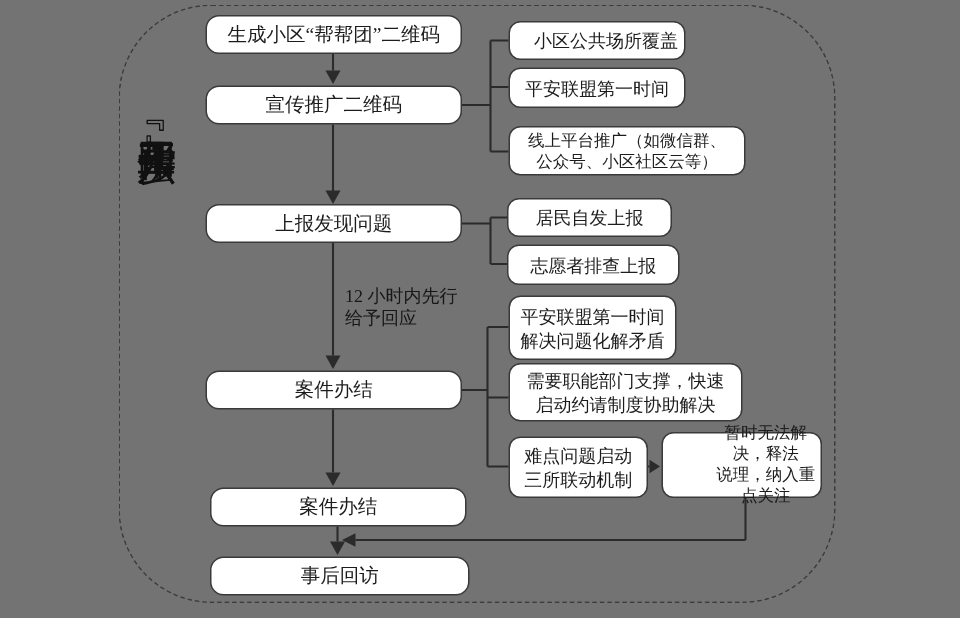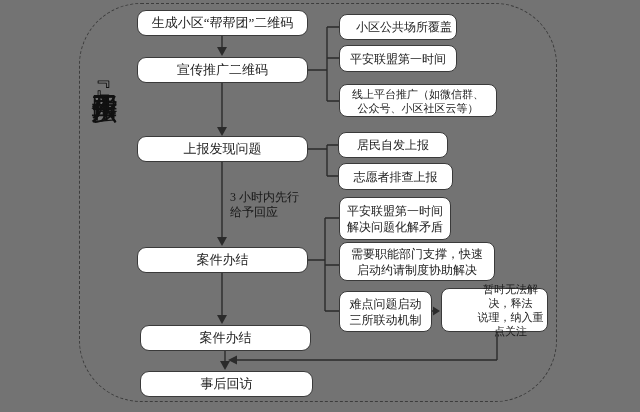--- a/index.html
+++ b/index.html
@@ -80,21 +80,21 @@
     </g>
   </svg>
 
   <div class="box" style="left:137px;top:10px;width:171px;height:26px;">生成小区“帮帮团”二维码</div>
   <div class="box" style="left:137px;top:57px;width:171px;height:26px;">宣传推广二维码</div>
   <div class="box" style="left:137px;top:136px;width:171px;height:26px;">上报发现问题</div>
   <div class="box" style="left:137px;top:247px;width:171px;height:26px;">案件办结</div>
   <div class="box" style="left:140px;top:325px;width:171px;height:26px;">案件办结</div>
   <div class="box" style="left:140px;top:371px;width:173px;height:26px;">事后回访</div>
 
-  <div class="annotation" style="left:230px;top:190px;width:92px;">3 小时内先行
+  <div class="annotation" style="left:230px;top:190px;width:92px;">12 小时内先行
 给予回应</div>
 
   <div class="box small" style="left:339px;top:14px;width:118px;height:26px;padding-left:12px;">小区公共场所覆盖</div>
   <div class="box small" style="left:339px;top:45px;width:118px;height:27px;">平安联盟第一时间</div>
   <div class="box small tiny" style="left:339px;top:84px;width:158px;height:33px;">线上平台推广（如微信群、
 公众号、小区社区云等）</div>
 
   <div class="box small" style="left:338px;top:132px;width:110px;height:26px;">居民自发上报</div>
   <div class="box small" style="left:338px;top:163px;width:115px;height:27px;">志愿者排查上报</div>
 

